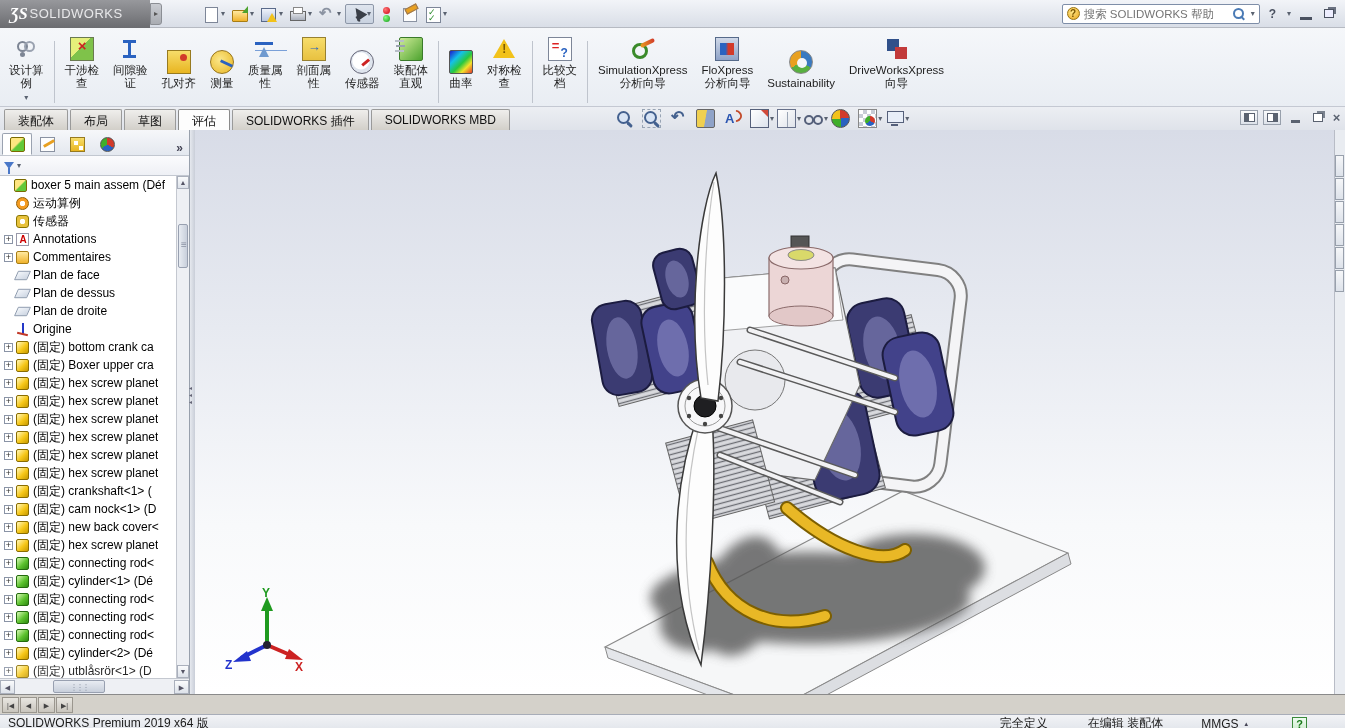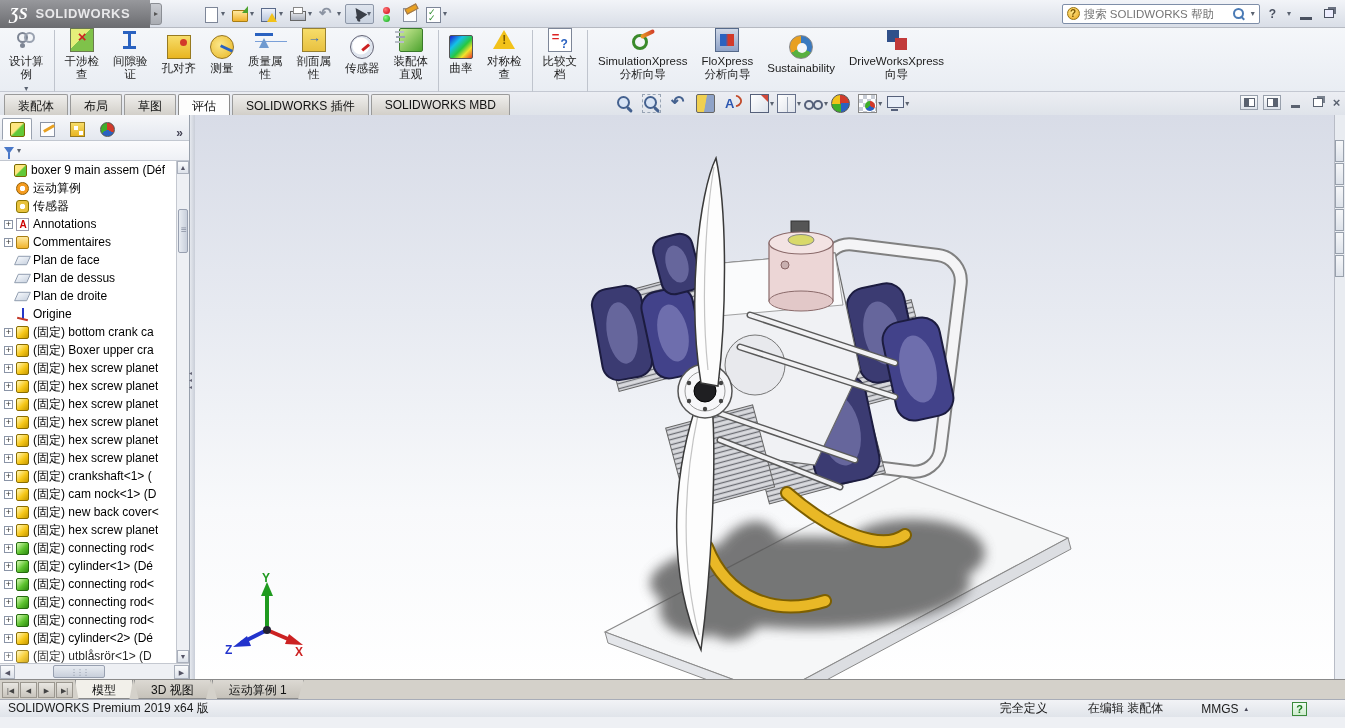--- a/index.html
+++ b/index.html
@@ -3,22 +3,22 @@
 <meta charset="utf-8">
 <style>
   *{box-sizing:border-box;margin:0;padding:0}
   html,body{width:1345px;height:728px;overflow:hidden}
   body{font-family:"Liberation Sans",sans-serif;font-size:12px;color:#222;background:#e8eaee}
   .app{position:relative;width:1345px;height:728px;background:#eef0f4;overflow:hidden}
 
   
   .titlebar{position:relative;height:28px;background:linear-gradient(#f2f4f8,#d9dee7);border-bottom:1px solid #b6bac2;display:flex;align-items:center}
   .logo{height:28px;width:150px;background:linear-gradient(#97989c,#6b6c70);display:flex;align-items:center;padding-left:10px;color:#fff}
-  .logo .l3s{font-style:italic;font-weight:bold;font-size:16px;margin-right:8px;font-family:"Liberation Serif",serif}
-  .logo .lname{font-weight:bold;font-size:13px;letter-spacing:.5px;color:#e8e8ea}
+  .logo .l3s{font-style:italic;font-weight:bold;font-size:16px;margin-right:2px;font-family:"Liberation Serif",serif}
+  .logo .lname{font-weight:normal;font-size:13px;letter-spacing:.5px;color:#e8e8ea}
   .logo-notch{width:12px;height:22px;background:linear-gradient(#c9ccd2,#a9acb2);border:1px solid #8b8e94;border-radius:0 3px 3px 0;font-size:8px;color:#555;display:flex;align-items:center;justify-content:center;margin-right:14px}
   .qtb{display:flex;align-items:center;gap:2px;margin-left:24px}
   .qtb-item{display:flex;align-items:center;padding:1px 2px;border-radius:2px}
   .qtb-item.active{border:1px solid #8d97a8;background:linear-gradient(#dfe5ee,#c9d2e0)}
   .dd{font-size:8px;color:#5a6270;margin-left:2px}
   .qtb-item:not(.caret) .dd{display:none}
   .qic{width:17px;height:16px;position:relative;display:inline-block}
   [data-icon="new-doc"] .qic::before{content:"";position:absolute;left:3px;top:1px;width:11px;height:14px;background:#fff;border:1px solid #7d8698}
   [data-icon="open"] .qic::before{content:"";position:absolute;left:1px;top:4px;width:14px;height:10px;background:linear-gradient(#ffe9a0,#f0b32c);border:1px solid #a87d14;border-radius:1px}
   [data-icon="open"] .qic::after{content:"";position:absolute;right:0;top:0;border-left:6px solid transparent;border-bottom:7px solid #4da32f}
@@ -41,21 +41,21 @@
   .sq-help{width:13px;height:13px;border-radius:50%;background:radial-gradient(circle at 40% 35%,#ffe98a,#e8a31a);border:1px solid #9a7410;color:#7a5500;font-size:10px;font-weight:bold;line-height:12px;text-align:center;flex:none}
   .searchbox input{border:none;outline:none;flex:1;font-size:11.5px;color:#555;background:transparent;font-family:Liberation Sans, sans-serif;min-width:0}
   .sq-mag{width:13px;height:13px;position:relative;flex:none}
   .sq-mag::before{content:"";position:absolute;left:1px;top:1px;width:7px;height:7px;border:2px solid #4a7ab5;border-radius:50%}
   .sq-mag::after{content:"";position:absolute;right:0;bottom:1px;width:5px;height:2px;background:#4a7ab5;transform:rotate(45deg)}
   .sysbtn{color:#4a5160;font-size:12px;font-weight:bold;padding:0 3px}
   .sys-min{display:inline-block;width:12px;height:3px;background:#4a5160;margin-bottom:-2px}
   .sys-restore{display:inline-block;width:10px;height:9px;border:1px solid #4a5160;box-shadow:3px -3px 0 -1px #6a7180;background:#eef}
 
   
-  .ribbon{height:64px;background:linear-gradient(#f5f7fa,#e9edf3);border-bottom:1px solid #c4c8d2;display:flex;align-items:center;padding:3px 2px 0 2px}
+  .ribbon{height:79px;background:linear-gradient(#f5f7fa,#e9edf3);border-bottom:1px solid #c4c8d2;display:flex;align-items:flex-end;padding:3px 2px 0 2px}
   .rib-item{display:flex;flex-direction:column;align-items:center;padding:2px 7px;font-size:11.5px;line-height:13px;text-align:center;white-space:pre-line;color:#1d1d1d}
   .rib-item .ddc{font-size:8px;color:#5a6270;margin-top:1px;visibility:hidden}
   .rib-item.caret .ddc{visibility:visible}
   .rib-sep{width:1px;height:62px;background:#bfc4cd;margin:3px 3px;flex:none}
   .ric{width:24px;height:24px;margin:1px auto 3px;position:relative;flex:none}
   [data-icon="design-study"] .ric::before{content:"";position:absolute;left:3px;top:4px;width:7px;height:7px;border:2px solid #7d8594;border-radius:50%;box-shadow:0 8px 0 -3px #7d8594}
   [data-icon="design-study"] .ric::after{content:"";position:absolute;right:3px;top:4px;width:7px;height:7px;border:2px solid #9aa2b0;border-radius:50%}
   [data-icon="interference"] .ric{background:linear-gradient(135deg,#e5ef7a 0 45%,#7fc24a 45%);border:1px solid #6a7a50}
   [data-icon="interference"] .ric::after{content:"×";position:absolute;left:7px;top:1px;color:#c22;font-weight:bold;font-size:15px}
   [data-icon="clearance"] .ric::before{content:"";position:absolute;left:10px;top:4px;width:3px;height:16px;background:#2a62c0}
@@ -434,21 +434,21 @@
         <span class="ptab-more">»</span>
       </div>
       <div class="filterrow">
         <span class="funnel"></span>
         <span class="ddc">▾</span>
       </div>
       <div class="tree">
         <div class="trow rootrow" data-icon="asm">
           <span class="plusbox">+</span>
           <span class="ticon"></span>
-          <span class="tlabel">boxer 9 main assem  (Déf</span>
+          <span class="tlabel">boxer 5 main assem  (Déf</span>
         </div>
         <div>
 
             <div class="trow" data-icon="history">
               <span class="plusbox">+</span>
               <span class="ticon"></span>
               <span class="tlabel">运动算例</span>
             </div>
 
             <div class="trow" data-icon="sensor">
@@ -767,29 +767,20 @@
     </div>
   </div>
 
   <div class="bottomtabs">
     <div class="btnav">
       <span>|◀</span>
       <span>◀</span>
       <span>▶</span>
       <span>▶|</span>
     </div>
-    <div style="display:flex;align-items:stretch">
-
-        <div class="btab active"><span>模型</span></div>
-
-        <div class="btab"><span>3D 视图</span></div>
-
-        <div class="btab"><span>运动算例 1</span></div>
-
-    </div>
   </div>
 
   <div class="statusbar">
     <span>SOLIDWORKS Premium 2019 x64 版</span>
     <div class="sb-right">
       <span class="sb-item">完全定义</span>
       <span class="sb-item">在编辑 装配体</span>
       <span class="sb-units">
         <span>MMGS</span>
         <span class="ddc">▴</span>

